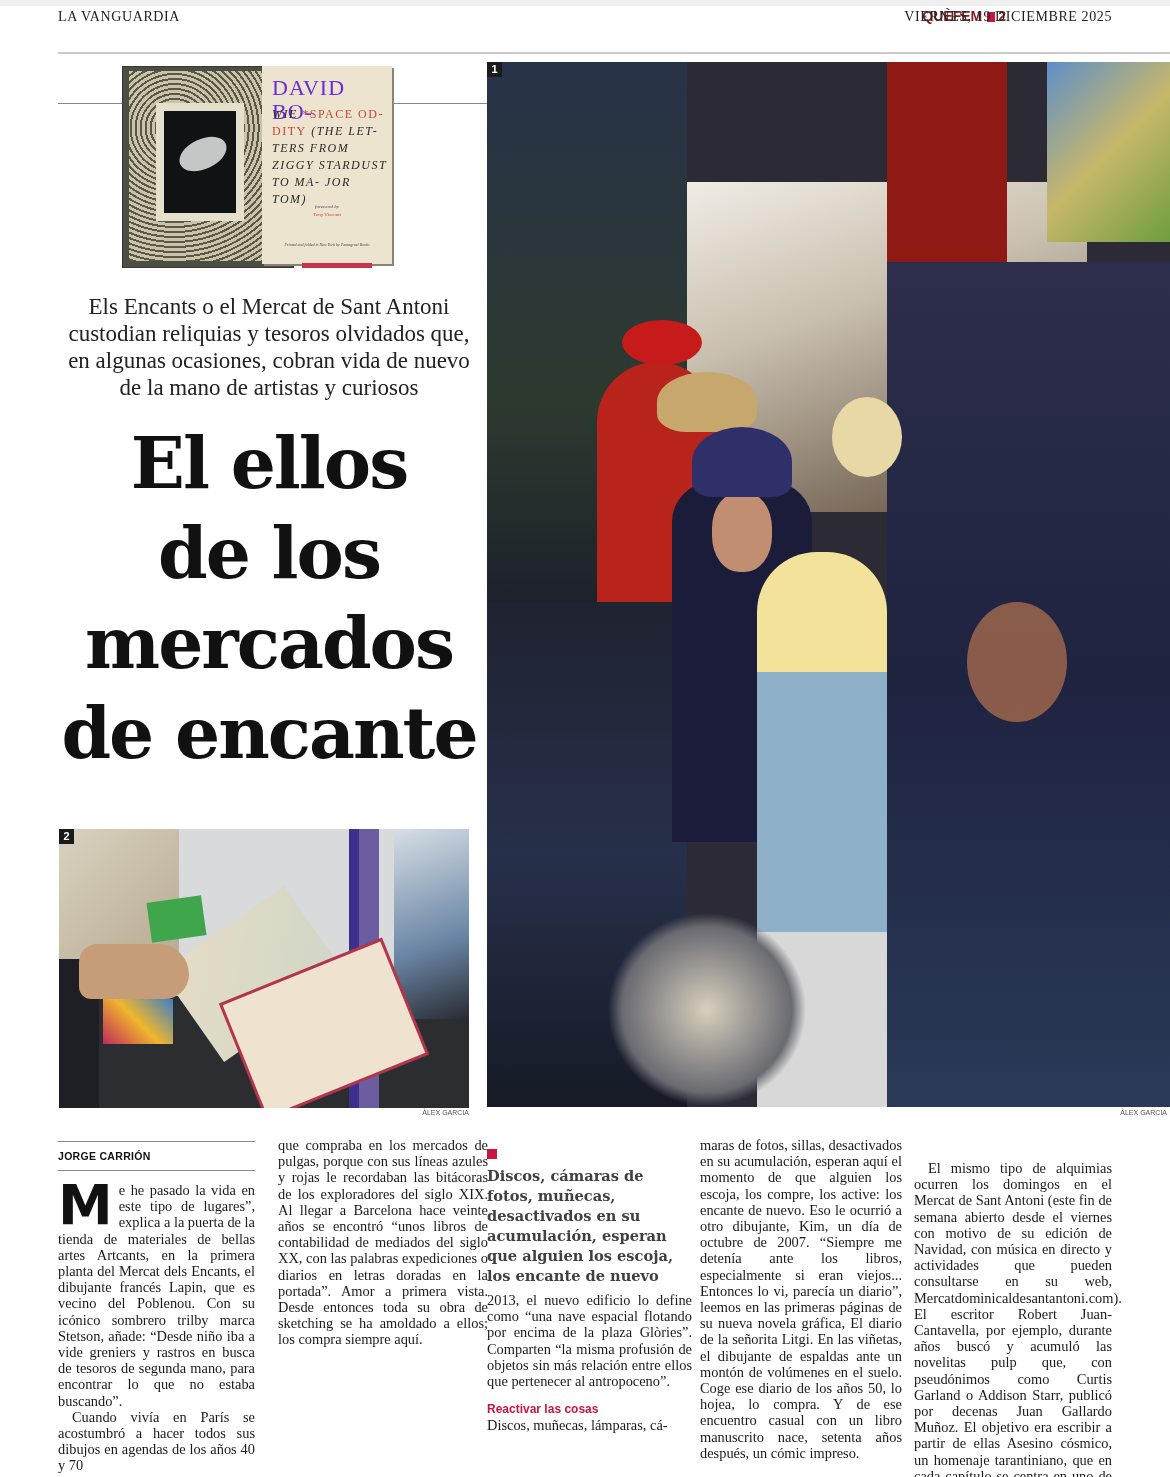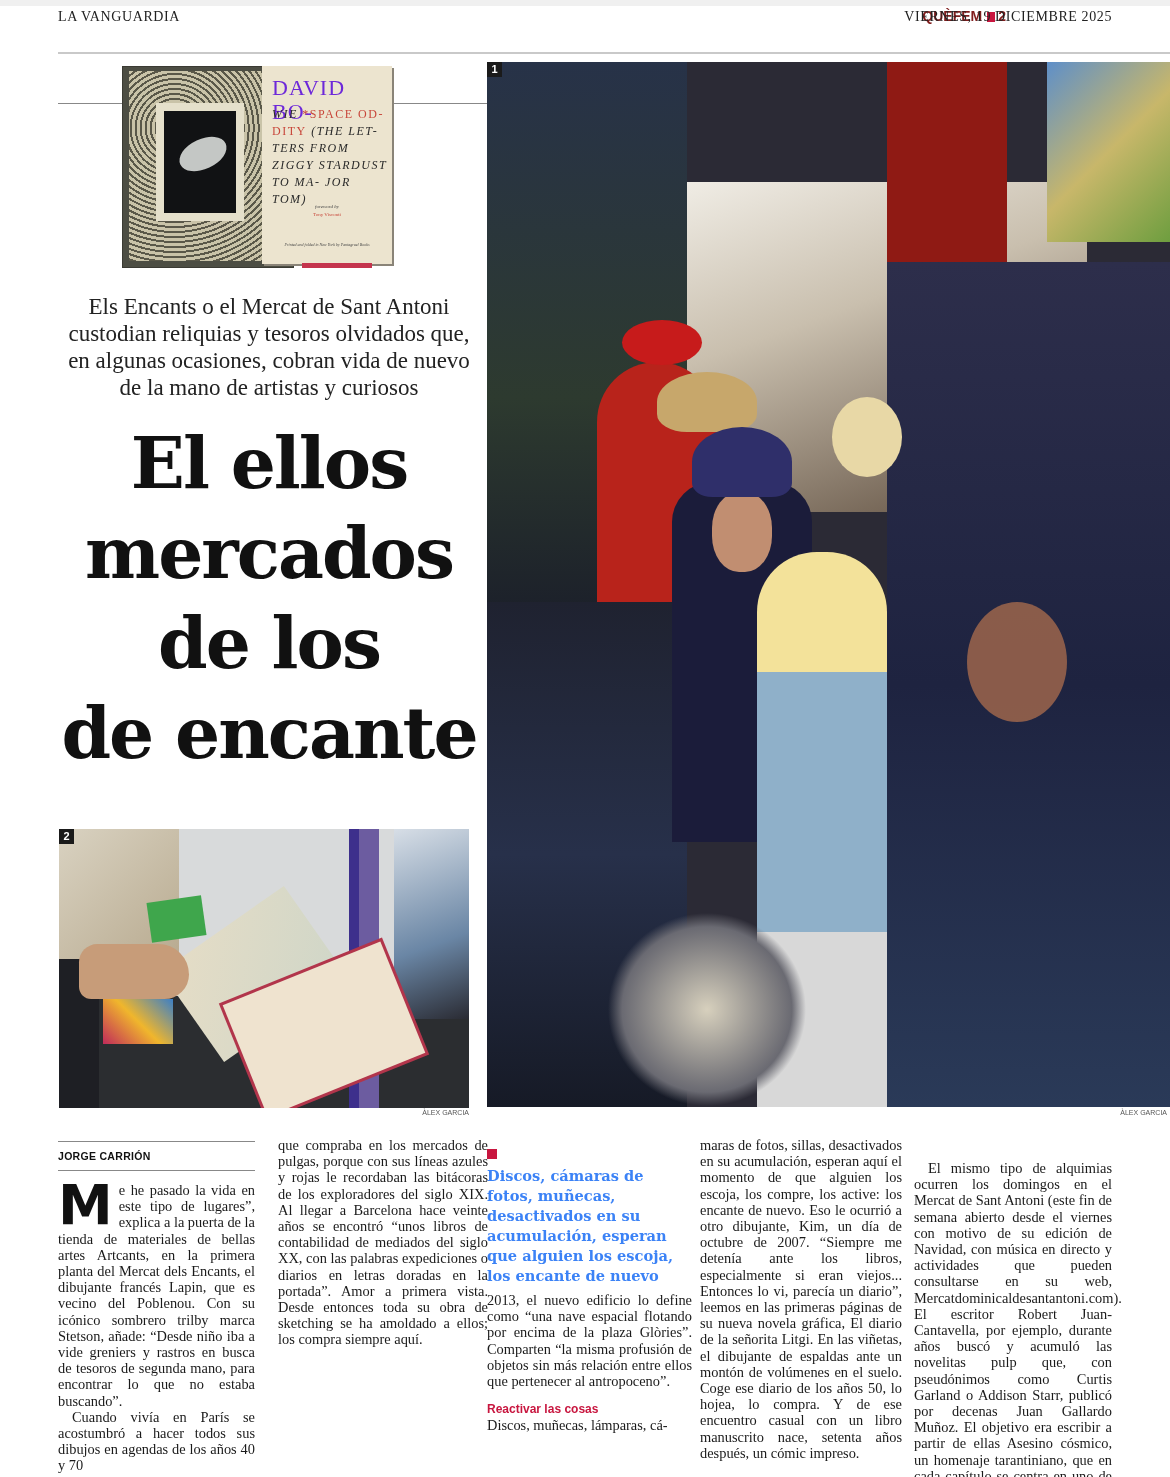--- a/index.html
+++ b/index.html
@@ -75,21 +75,21 @@
   .col2 { left:259px;margin-left:19px; }
   .col3 { left:487px; }
   .col4 { left:700px; }
   .col5 { left:914px;margin-top:23px; }
   .author-rule { left:58px; top:1141px; width:197px; height:1px; background:#888; }
   .author { left:58px; top:1150px; font-family:"Liberation Sans", sans-serif; font-weight:bold; font-size:10.5px; letter-spacing:0.3px; color:#111; }
   .author-rule2 { left:58px; top:1170px; width:197px; height:1px; background:#888; }
   .col1 { top:1182px; width:197px; }
   .dropcap { float:left; font-family:"DejaVu Sans", sans-serif; font-weight:bold; font-size:55px; line-height:42px; margin:2px 6px 0 0; color:#111; }
   .pq-mark { left:487px; top:1149px; width:10px; height:10px; background:#c8163f; }
-  .pullquote { left:487px; top:1166px; width:205px; font-family:"DejaVu Serif", serif; font-weight:bold; font-size:14.6px; line-height:20px; color:#3b82f6; }
+  .pullquote { left:487px; top:1166px; width:205px; font-family:"DejaVu Serif", serif; font-weight:bold; font-size:14.6px; line-height:20px; color:#404040; }
   .col3 { top:1292px; width:205px; }
   .subhead { font-family:"Liberation Sans", sans-serif; font-weight:bold; font-size:12px; color:#c8163f; margin-top:12px !important; }
   .col4 { top:1137px; width:202px; }
   .col5 { top:1137px; width:198px; }
 </style>
 </head>
 <body>
 
 <div class="abs topbar"></div>
 
@@ -113,22 +113,22 @@
   <div class="fw">foreword by</div>
   <div class="fwn">Tony Visconti</div>
   <div class="imp">Printed and folded in New York by Pantagruel Books</div>
   <div class="ribbon"></div>
 </div>
 
 <div class="abs dek">Els Encants o el Mercat de Sant Antoni custodian reliquias y tesoros olvidados que, en algunas ocasiones, cobran vida de nuevo de la mano de artistas y curiosos</div>
 
 <div class="abs headline">
   <div>El ellos</div>
+  <div>de los</div>
   <div>mercados</div>
-  <div>de los</div>
   <div>de encante</div>
 </div>
 
 <div class="abs photo2">
   <div class="shelf"></div>
   <div class="greenbook"></div>
   <div class="right"></div>
   <div class="card"></div>
   <div class="pages"></div>
   <div class="sketch"></div>

